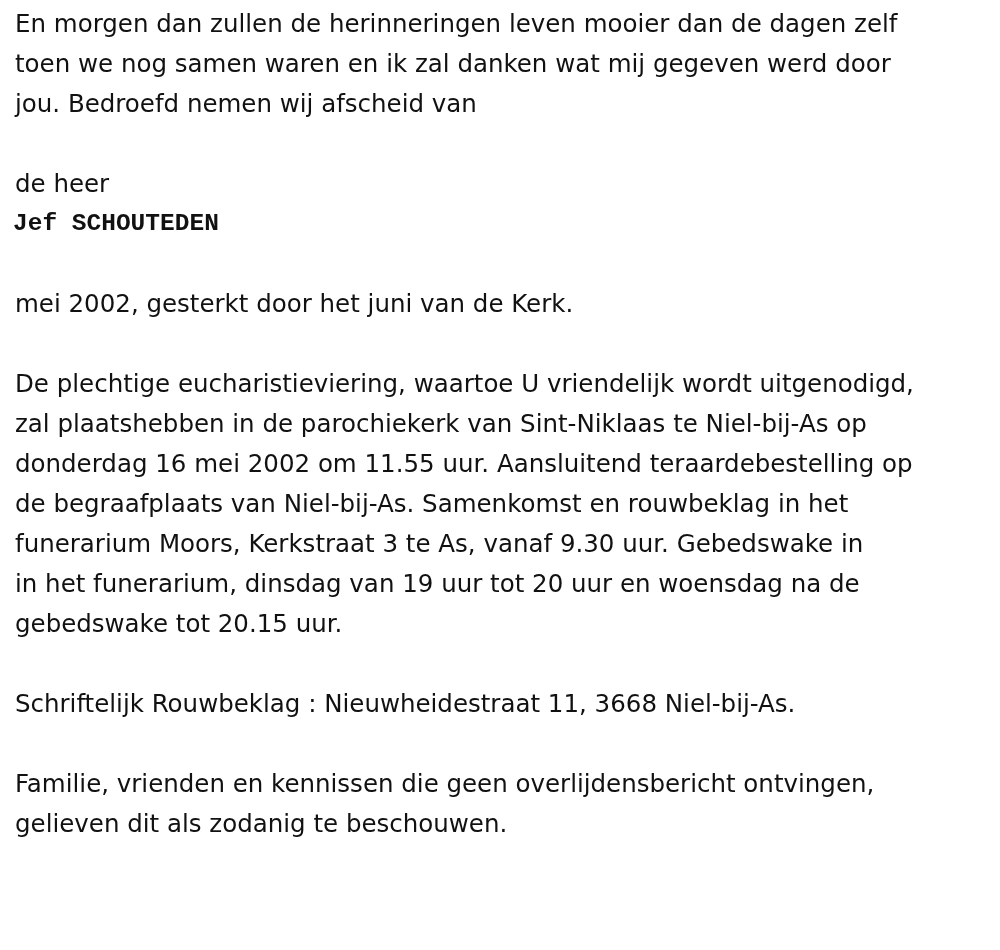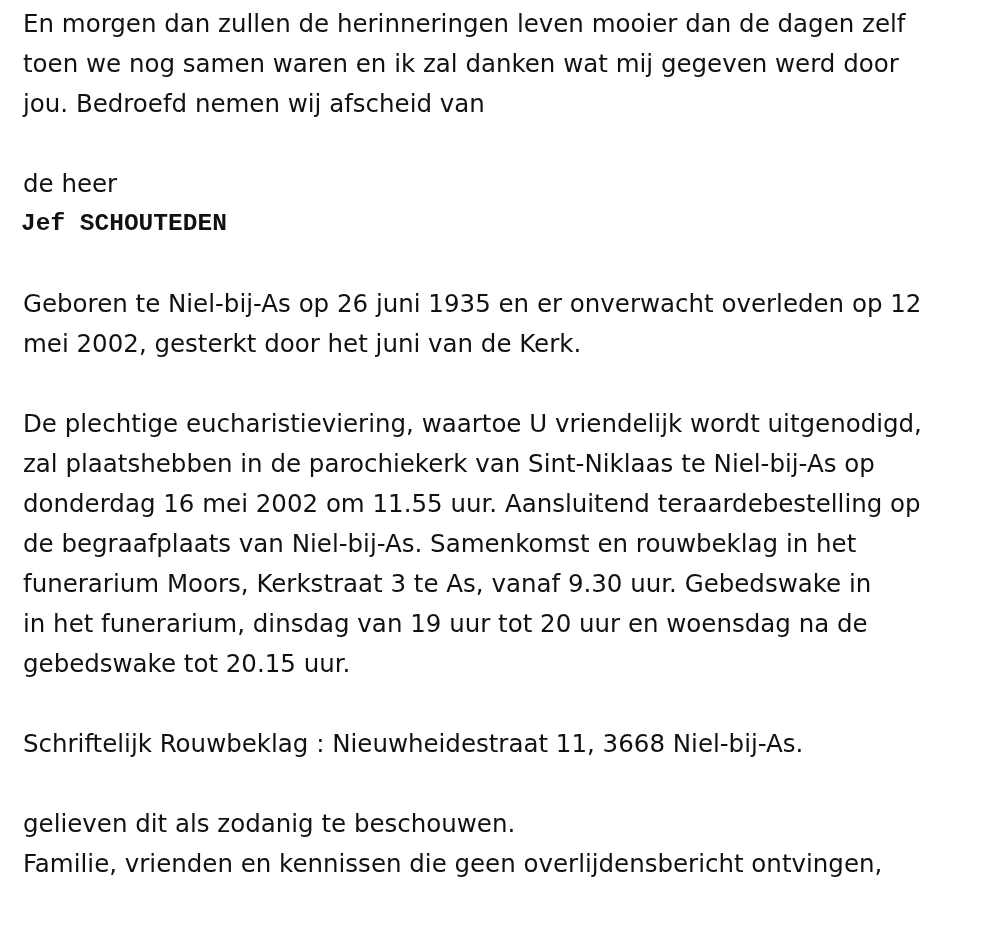--- a/index.html
+++ b/index.html
@@ -13,21 +13,21 @@
       overflow: hidden;
       font-family: "DejaVu Sans", sans-serif;
       color: #111111;
       font-size: 24.5px;
       line-height: 40px;
     }
     .page {
       padding: 4px 0 0 11px;
     }
     .para {
-      margin: 0 0 40px 12px;
+      margin: 0 0 40px 4px;
       white-space: nowrap;
     }
     .line {
       display: block;
       height: 40px;
     }
     .title-line {
       display: block;
       height: 40px;
     }
@@ -50,36 +50,35 @@
     <span class="line">toen we nog samen waren en ik zal danken wat mij gegeven werd door</span>
     <span class="line">jou. Bedroefd nemen wij afscheid van</span>
   </p>
 
   <div class="para">
     <span class="title-line">de heer</span>
     <span class="name">Jef SCHOUTEDEN</span>
   </div>
 
   <p class="para">
-    <span class="line">Geboren te Niel-bij-As op 26 juni 1935 en er onverwacht overleden op 12</span>
     <span class="line">mei 2002, gesterkt door het juni van de Kerk.</span>
   </p>
 
   <p class="para">
     <span class="line">De plechtige eucharistieviering, waartoe U vriendelijk wordt uitgenodigd,</span>
     <span class="line">zal plaatshebben in de parochiekerk van Sint-Niklaas te Niel-bij-As op</span>
     <span class="line">donderdag 16 mei 2002 om 11.55 uur. Aansluitend teraardebestelling op</span>
     <span class="line">de begraafplaats van Niel-bij-As. Samenkomst en rouwbeklag in het</span>
     <span class="line">funerarium Moors, Kerkstraat 3 te As, vanaf 9.30 uur. Gebedswake in</span>
     <span class="line">in het funerarium, dinsdag van 19 uur tot 20 uur en woensdag na de</span>
     <span class="line">gebedswake tot 20.15 uur.</span>
   </p>
 
   <p class="para">
     <span class="line">Schriftelijk Rouwbeklag : Nieuwheidestraat 11, 3668 Niel-bij-As.</span>
   </p>
 
   <p class="para tight">
+    <span class="line">Familie, vrienden en kennissen die geen overlijdensbericht ontvingen,</span>
     <span class="line">gelieven dit als zodanig te beschouwen.</span>
-    <span class="line">Familie, vrienden en kennissen die geen overlijdensbericht ontvingen,</span>
   </p>
 
 </div>
 
 </body></html>

